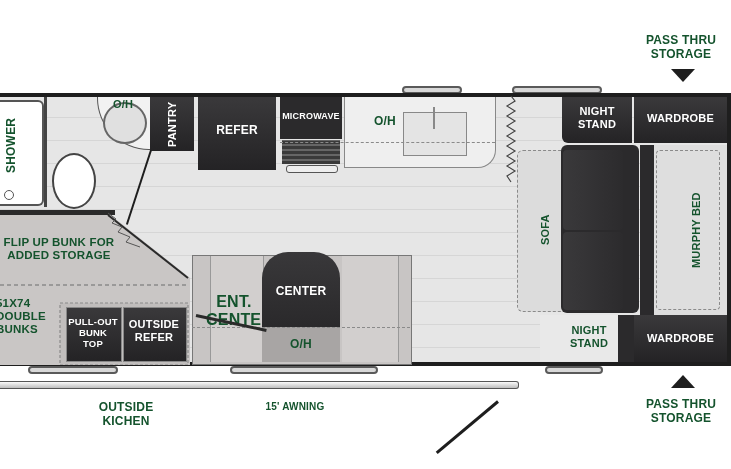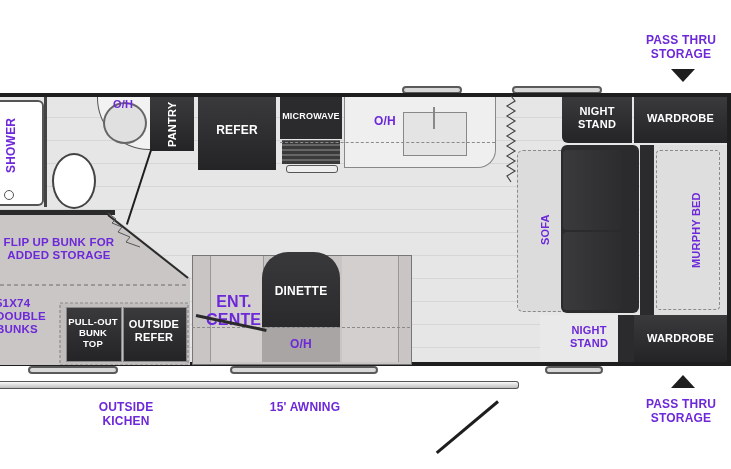--- a/index.html
+++ b/index.html
@@ -1,20 +1,20 @@
 <!DOCTYPE html>
 <html><head>
 <meta charset="utf-8">
 <style>
   html,body{margin:0;padding:0;background:#fff;}
   body{width:731px;height:469px;position:relative;overflow:hidden;font-family:"Liberation Sans",sans-serif;}
   .abs{position:absolute;}
   .lbl{font-weight:bold;text-align:center;line-height:1.15;letter-spacing:0.2px;}
   .white{color:#fff;}
-  .dark{color:#6d28d9;}
+  .dark{color:#14532d;}
   .floor{background:
      repeating-linear-gradient(180deg,#e6e6e6 0 22px,#d6d6d6 22px 23px);}
   .dkbox{background:linear-gradient(180deg,#3a393b,#242325);}
   .vert{writing-mode:vertical-rl;transform:rotate(180deg);}
   .dash{border:1.5px dashed #8a8a8a;}
   .win{background:#d8d8d8;border:2px solid #5a5a5a;border-radius:5px;height:4px;}
 </style>
 </head>
 <body>
 
@@ -112,33 +112,33 @@
 
 <div class="abs dkbox" style="left:123px;top:307px;width:62px;height:53px;border:1px solid #888;"></div>
 <div class="abs lbl white" style="left:123px;top:318px;width:62px;font-size:11px;white-space:pre-line;">OUTSIDE
 REFER</div>
 
 <div class="abs" style="left:192px;top:255px;width:218px;height:108px;background:#c8c5c4;border:1px solid #777;"></div>
 <div class="abs" style="left:210px;top:256px;width:52px;height:106px;background:#d2cfce;border-left:1px solid #999;border-right:1px solid #999;"></div>
 <div class="abs lbl dark" style="left:206px;top:293px;width:56px;font-size:16px;white-space:pre-line;">ENT.
 CENTER</div>
 <div class="abs" style="left:262px;top:252px;width:78px;height:75px;background:linear-gradient(180deg,#39383a,#2a292b);border-radius:26px 26px 0 0;"></div>
-<div class="abs lbl white" style="left:262px;top:285px;width:78px;font-size:12px;">DINETTE</div>
+<div class="abs lbl white" style="left:262px;top:285px;width:78px;font-size:12px;">CENTER</div>
 <div class="abs" style="left:262px;top:327px;width:78px;height:35px;background:#a8a5a4;"></div>
 <div class="abs lbl dark" style="left:262px;top:338px;width:78px;font-size:12px;">O/H</div>
 <div class="abs" style="left:342px;top:256px;width:56px;height:106px;background:#d2cfce;border-right:1px solid #999;"></div>
 <div class="abs" style="left:192px;top:327px;width:218px;height:0;border-top:1.5px dashed #8a8a8a;"></div>
 <div class="abs" style="left:196px;top:314px;width:72px;height:3px;background:#2a2a2a;transform:rotate(12deg);transform-origin:left center;"></div>
 
 <div class="abs win" style="left:28px;top:366px;width:86px;"></div>
 <div class="abs win" style="left:230px;top:366px;width:144px;"></div>
 <div class="abs win" style="left:545px;top:366px;width:54px;"></div>
 
 <div class="abs" style="left:0;top:381px;width:518px;height:6px;background:linear-gradient(180deg,#fafafa,#bdbdbd);border:1.5px solid #555;border-left:none;border-radius:0 3px 3px 0;"></div>
 
 <div class="abs" style="left:422px;top:364px;width:80px;height:3px;background:#1e1e1e;transform:rotate(-40deg);transform-origin:right center;left:418px;top:400px;"></div>
 
 <div class="abs lbl dark" style="left:86px;top:401px;width:80px;font-size:12px;white-space:pre-line;">OUTSIDE
 KICHEN</div>
-<div class="abs lbl dark" style="left:250px;top:401px;width:110px;font-size:12px;">15' AWNING</div>
+<div class="abs lbl dark" style="left:240px;top:401px;width:110px;font-size:10px;">15' AWNING</div>
 <div class="abs" style="left:671px;top:375px;width:0;height:0;border-left:12px solid transparent;border-right:12px solid transparent;border-bottom:13px solid #1e1e1e;"></div>
 <div class="abs lbl dark" style="left:636px;top:398px;width:90px;font-size:12px;white-space:pre-line;">PASS THRU
 STORAGE</div>
 
 </body></html>

